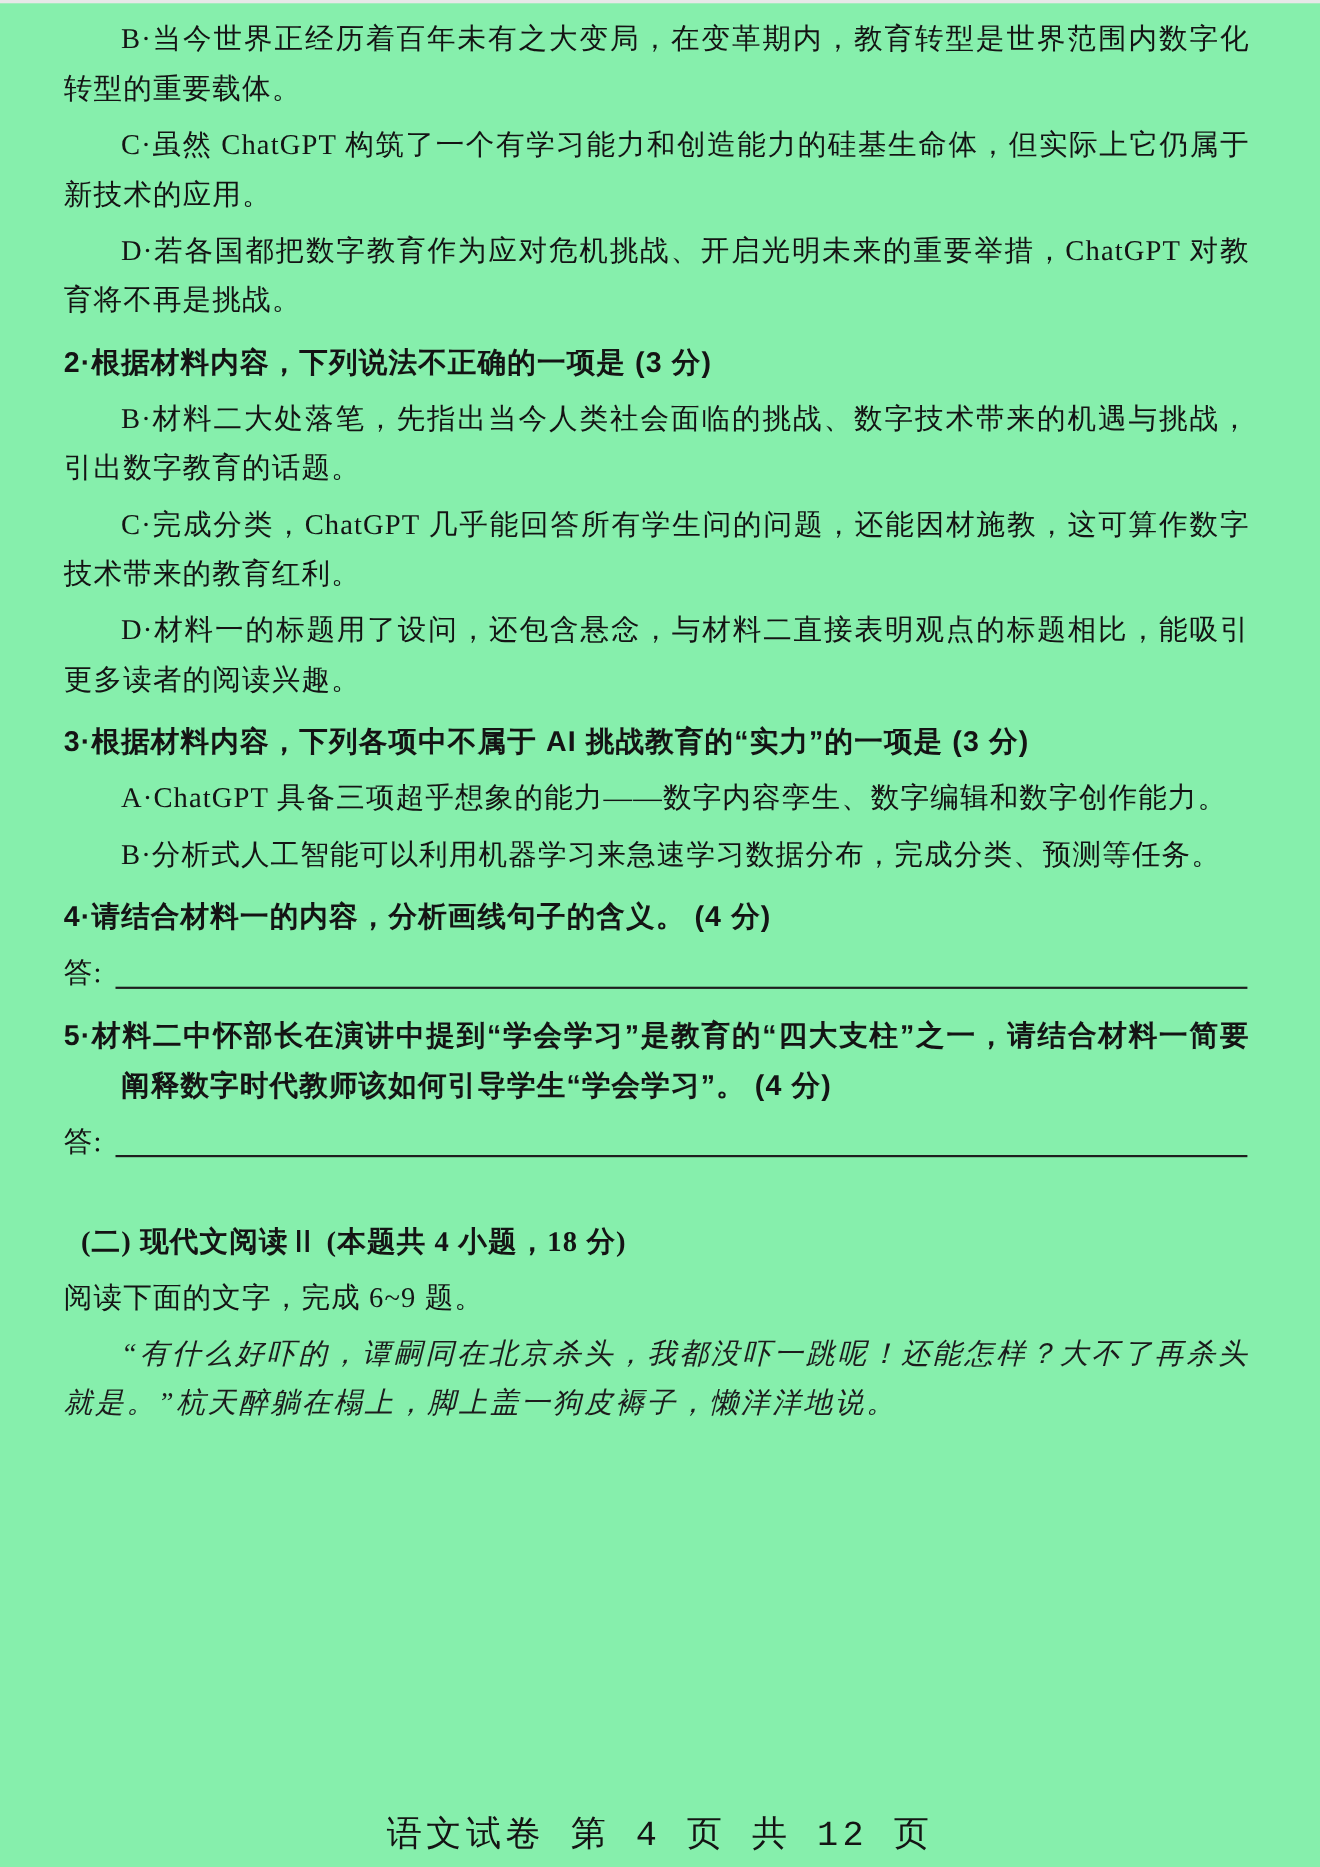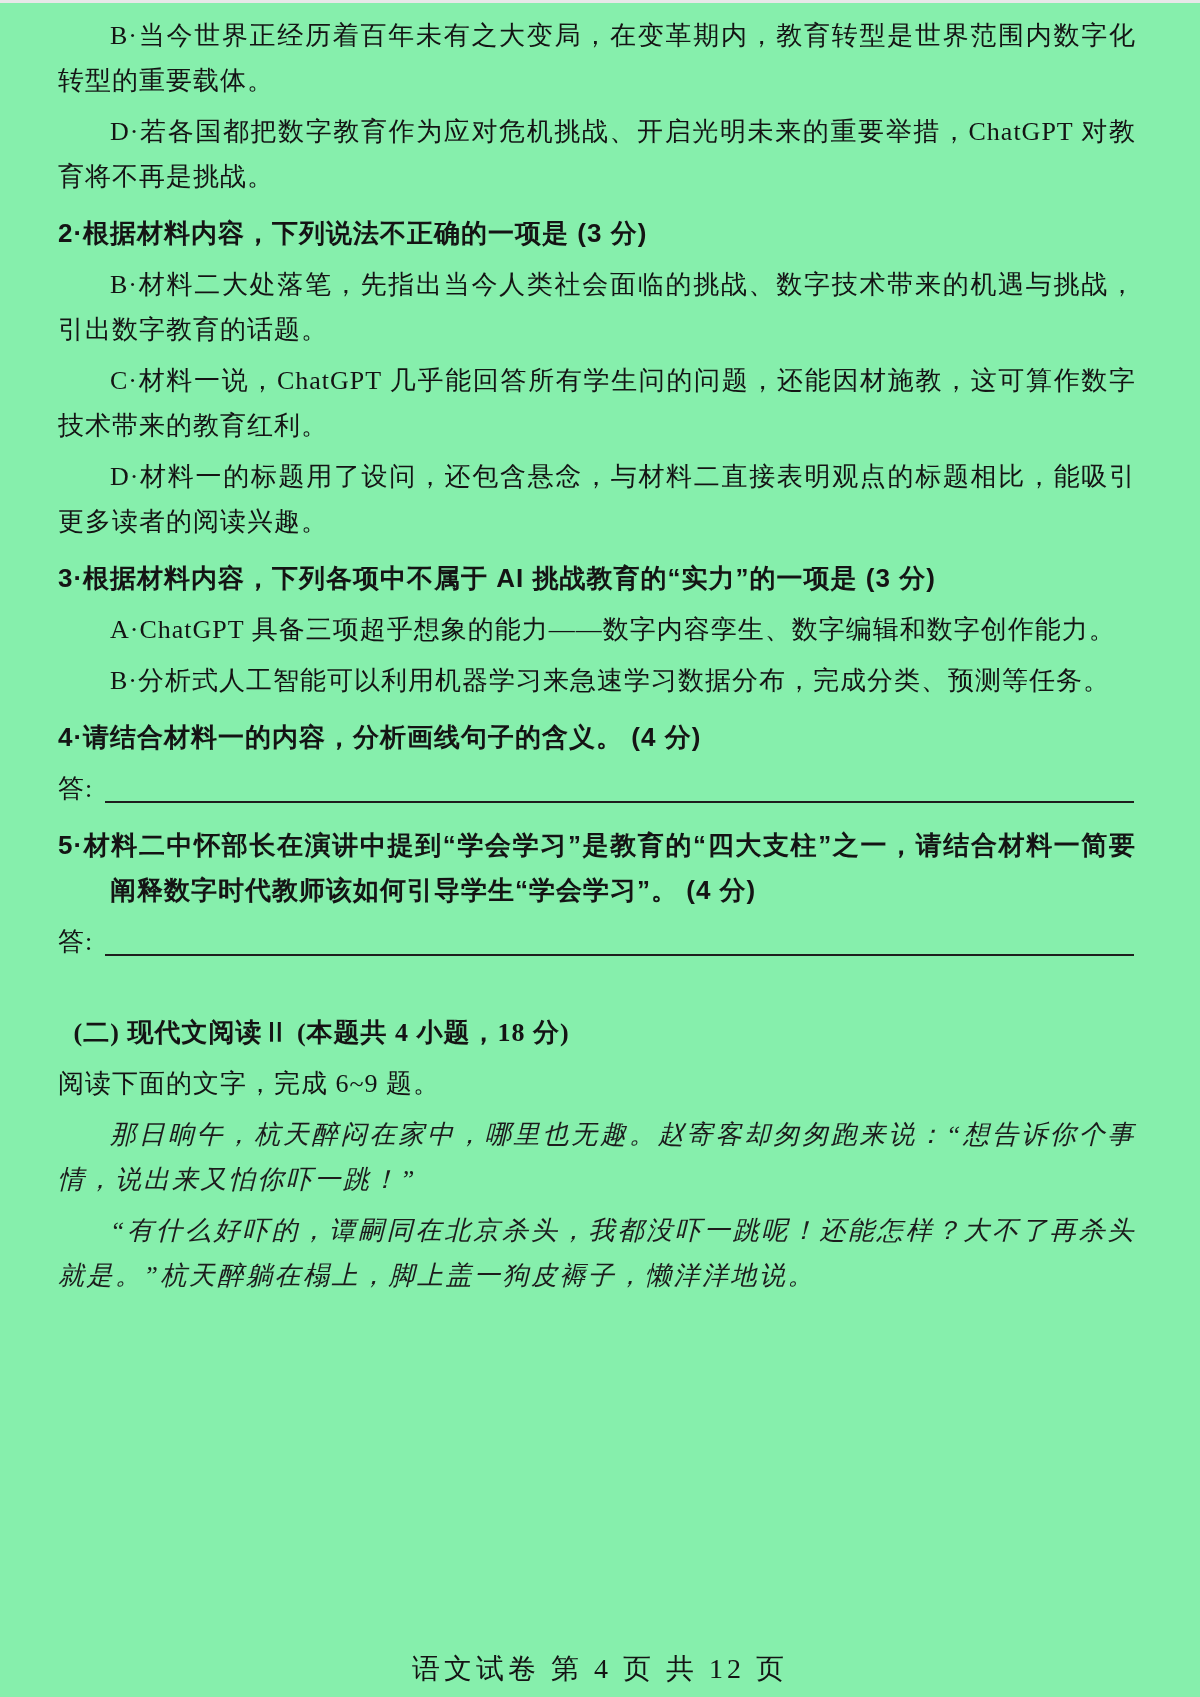--- a/index.html
+++ b/index.html
@@ -63,50 +63,51 @@
     text-indent: 2em;
     letter-spacing: 2.5px;
     color: #1c1c1c;
   }
   .footer {
     position: absolute;
     left: 0;
     right: 0;
     bottom: 16px;
     text-align: center;
-    font-size: 28px;
+    font-size: 32px;
     letter-spacing: 4px;
     line-height: 30px;
+    font-family: Liberation Mono, monospace;
   }
 </style>
 </head>
 <body>
 
 <main class="page">
   <section class="content" id="content">
       <div class="block option">B·当今世界正经历着百年未有之大变局，在变革期内，教育转型是世界范围内数字化转型的重要载体。</div>
+      <div class="block option">C·虽然 ChatGPT 构筑了一个有学习能力和创造能力的硅基生命体，但实际上它仍属于新技术的应用。</div>
       <div class="block option">D·若各国都把数字教育作为应对危机挑战、开启光明未来的重要举措，ChatGPT 对教育将不再是挑战。</div>
       <div class="block question">2·根据材料内容，下列说法不正确的一项是 (3 分)</div>
       <div class="block option">B·材料二大处落笔，先指出当今人类社会面临的挑战、数字技术带来的机遇与挑战，引出数字教育的话题。</div>
-      <div class="block option">C·材料一说，ChatGPT 几乎能回答所有学生问的问题，还能因材施教，这可算作数字技术带来的教育红利。</div>
+      <div class="block option">C·完成分类，ChatGPT 几乎能回答所有学生问的问题，还能因材施教，这可算作数字技术带来的教育红利。</div>
       <div class="block option">D·材料一的标题用了设问，还包含悬念，与材料二直接表明观点的标题相比，能吸引更多读者的阅读兴趣。</div>
       <div class="block question">3·根据材料内容，下列各项中不属于 AI 挑战教育的“实力”的一项是 (3 分)</div>
       <div class="block option">A·ChatGPT 具备三项超乎想象的能力——数字内容孪生、数字编辑和数字创作能力。</div>
       <div class="block option">B·分析式人工智能可以利用机器学习来急速学习数据分布，完成分类、预测等任务。</div>
       <div class="block question">4·请结合材料一的内容，分析画线句子的含义。 (4 分)</div>
       <div class="block answer">
         <span class="ans-label">答:</span>
         <span class="ans-line"></span>
       </div>
       <div class="block question-hang">5·材料二中怀部长在演讲中提到“学会学习”是教育的“四大支柱”之一，请结合材料一简要阐释数字时代教师该如何引导学生“学会学习”。 (4 分)</div>
       <div class="block answer">
         <span class="ans-label">答:</span>
         <span class="ans-line"></span>
       </div>
       <div class="block section-heading">(二) 现代文阅读Ⅱ (本题共 4 小题，18 分)</div>
       <div class="block body-text">阅读下面的文字，完成 6~9 题。</div>
-      <div class="block passage">那日晌午，杭天醉闷在家中，哪里也无趣。赵寄客却匆匆跑来说：“想告诉你个事情，说出来又怕你吓一跳！”</div>
       <div class="block passage">“有什么好吓的，谭嗣同在北京杀头，我都没吓一跳呢！还能怎样？大不了再杀头就是。”杭天醉躺在榻上，脚上盖一狗皮褥子，懒洋洋地说。</div>
     </section>
   <footer class="footer">
     <span>语文试卷 第 4 页 共 12 页</span>
   </footer>
 </main>
 
 </body></html>

